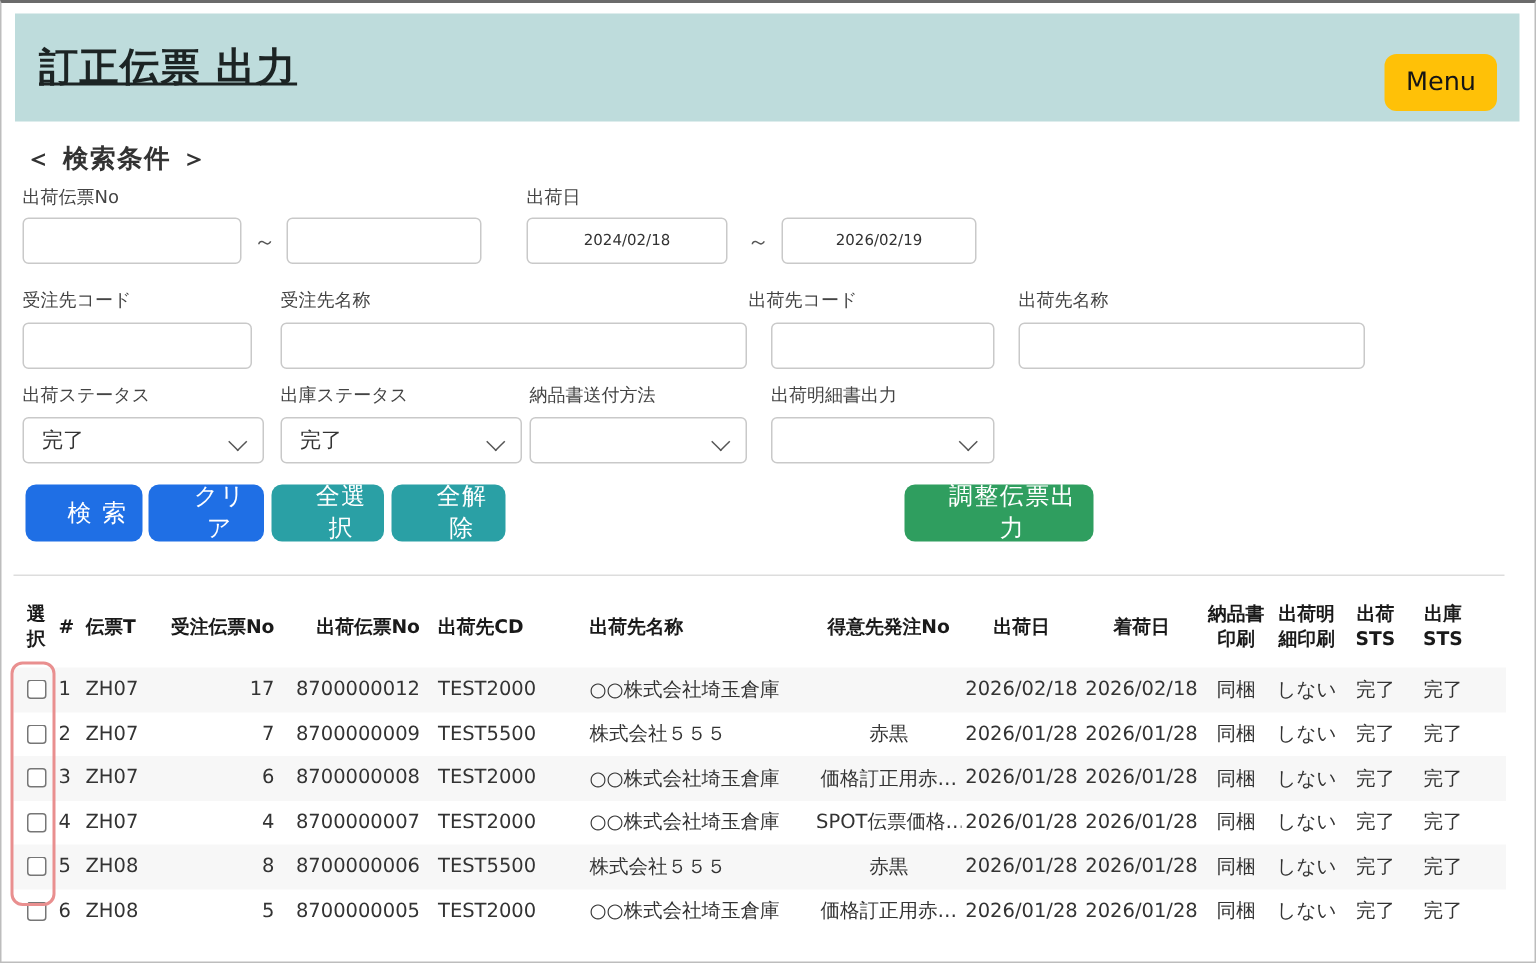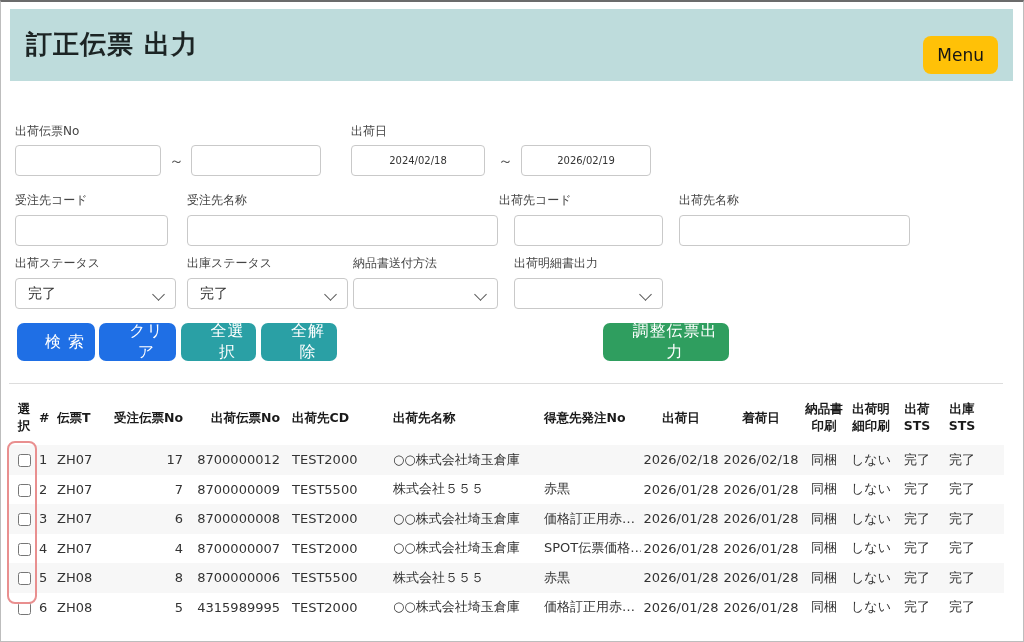--- a/index.html
+++ b/index.html
@@ -9,21 +9,21 @@
     font-family:"DejaVu Sans","Liberation Sans",sans-serif;color:#222;
     overflow:hidden;margin:0 auto;
   }
   
   .app-header{
     position:absolute;left:9px;right:10px;top:7px;height:72px;
     background:var(--header-bg,#bedcdc);
   }
   .page-title{
     position:absolute;left:16px;top:18px;margin:0;
-    font-size:26px;font-weight:600;color:#1c2424;letter-spacing:1px;
+    font-size:26px;font-weight:600;color:#1c2424;letter-spacing:1px;text-decoration:underline;
   }
   .menu-btn{
     position:absolute;right:15px;top:27px;height:38px;min-width:70px;
     background:var(--menu-button-bg,#ffc107);border:none;border-radius:8px;
     font-size:17px;color:#151515;cursor:pointer;padding:0 14px;
     font-family:inherit;
   }
   
   .section-title{
     position:absolute;left:16px;top:92px;
@@ -62,21 +62,21 @@
   .grid-row{
     display:grid;width:995px;
     grid-template-columns:30px 18px 52px 80px 97px 100px 150px 105px 80px 80px 46px 48px 44px 46px;
     align-items:center;box-sizing:border-box;
   }
   .grid-row>div{overflow:hidden;white-space:nowrap;}
   .grid-row>div:nth-child(1){text-align:center;}
   .grid-row>div:nth-child(4),.grid-row>div:nth-child(5){text-align:right;padding-right:6px;}
   .grid-row>div:nth-child(6){padding-left:6px;}
   .grid-row>div:nth-child(7){padding-left:7px;}
-  .grid-row>div:nth-child(8){padding-left:8px;}
+  .grid-row>div:nth-child(8){padding-left:8px;text-align:center;}
   .grid-row>div:nth-child(9),.grid-row>div:nth-child(10),
   .grid-row>div:nth-child(11),.grid-row>div:nth-child(12),
   .grid-row>div:nth-child(13),.grid-row>div:nth-child(14){text-align:center;}
   .thead{
     position:absolute;left:8px;top:391px;height:50px;
     font-size:12.5px;font-weight:bold;color:#1a1a1a;
   }
   .thead>div{white-space:pre-line;line-height:1.35;}
   .tbody{position:absolute;left:8px;top:443px;}
   .body-row{height:29.5px;font-size:13px;color:#333;}
@@ -91,20 +91,21 @@
 </head>
 <body>
 
 <div class="page">
 
   <div class="app-header">
     <h1 class="page-title">訂正伝票 出力</h1>
     <button class="menu-btn">Menu</button>
   </div>
 
+  <div class="section-title">＜ 検索条件 ＞</div>
 
   <label class="fld-label" style="left:14px;top:121px">出荷伝票No</label>
   <input class="txt-input" style="left: 14px; top: 143px; width: 146px;" value="">
   <span class="tilde" style="left:168px;top:150px">～</span>
   <input class="txt-input" style="left: 190px; top: 143px; width: 130px;" value="">
 
   <label class="fld-label" style="left:350px;top:121px">出荷日</label>
   <input class="txt-input center" style="left: 350px; top: 143px; width: 134px;" value="2024/02/18">
   <span class="tilde" style="left:497px;top:150px">～</span>
   <input class="txt-input center" style="left: 520px; top: 143px; width: 130px;" value="2026/02/19">
@@ -254,21 +255,21 @@
         <div>同梱</div>
         <div>しない</div>
         <div>完了</div>
         <div>完了</div>
       </div>
       <div class="grid-row body-row">
         <div><input type="checkbox" style=""></div>
         <div>6</div>
         <div>ZH08</div>
         <div>5</div>
-        <div>4315989995</div>
+        <div>8700000005</div>
         <div>TEST2000</div>
         <div>○○株式会社埼玉倉庫</div>
         <div>価格訂正用赤…</div>
         <div>2026/01/28</div>
         <div>2026/01/28</div>
         <div>同梱</div>
         <div>しない</div>
         <div>完了</div>
         <div>完了</div>
       </div>

